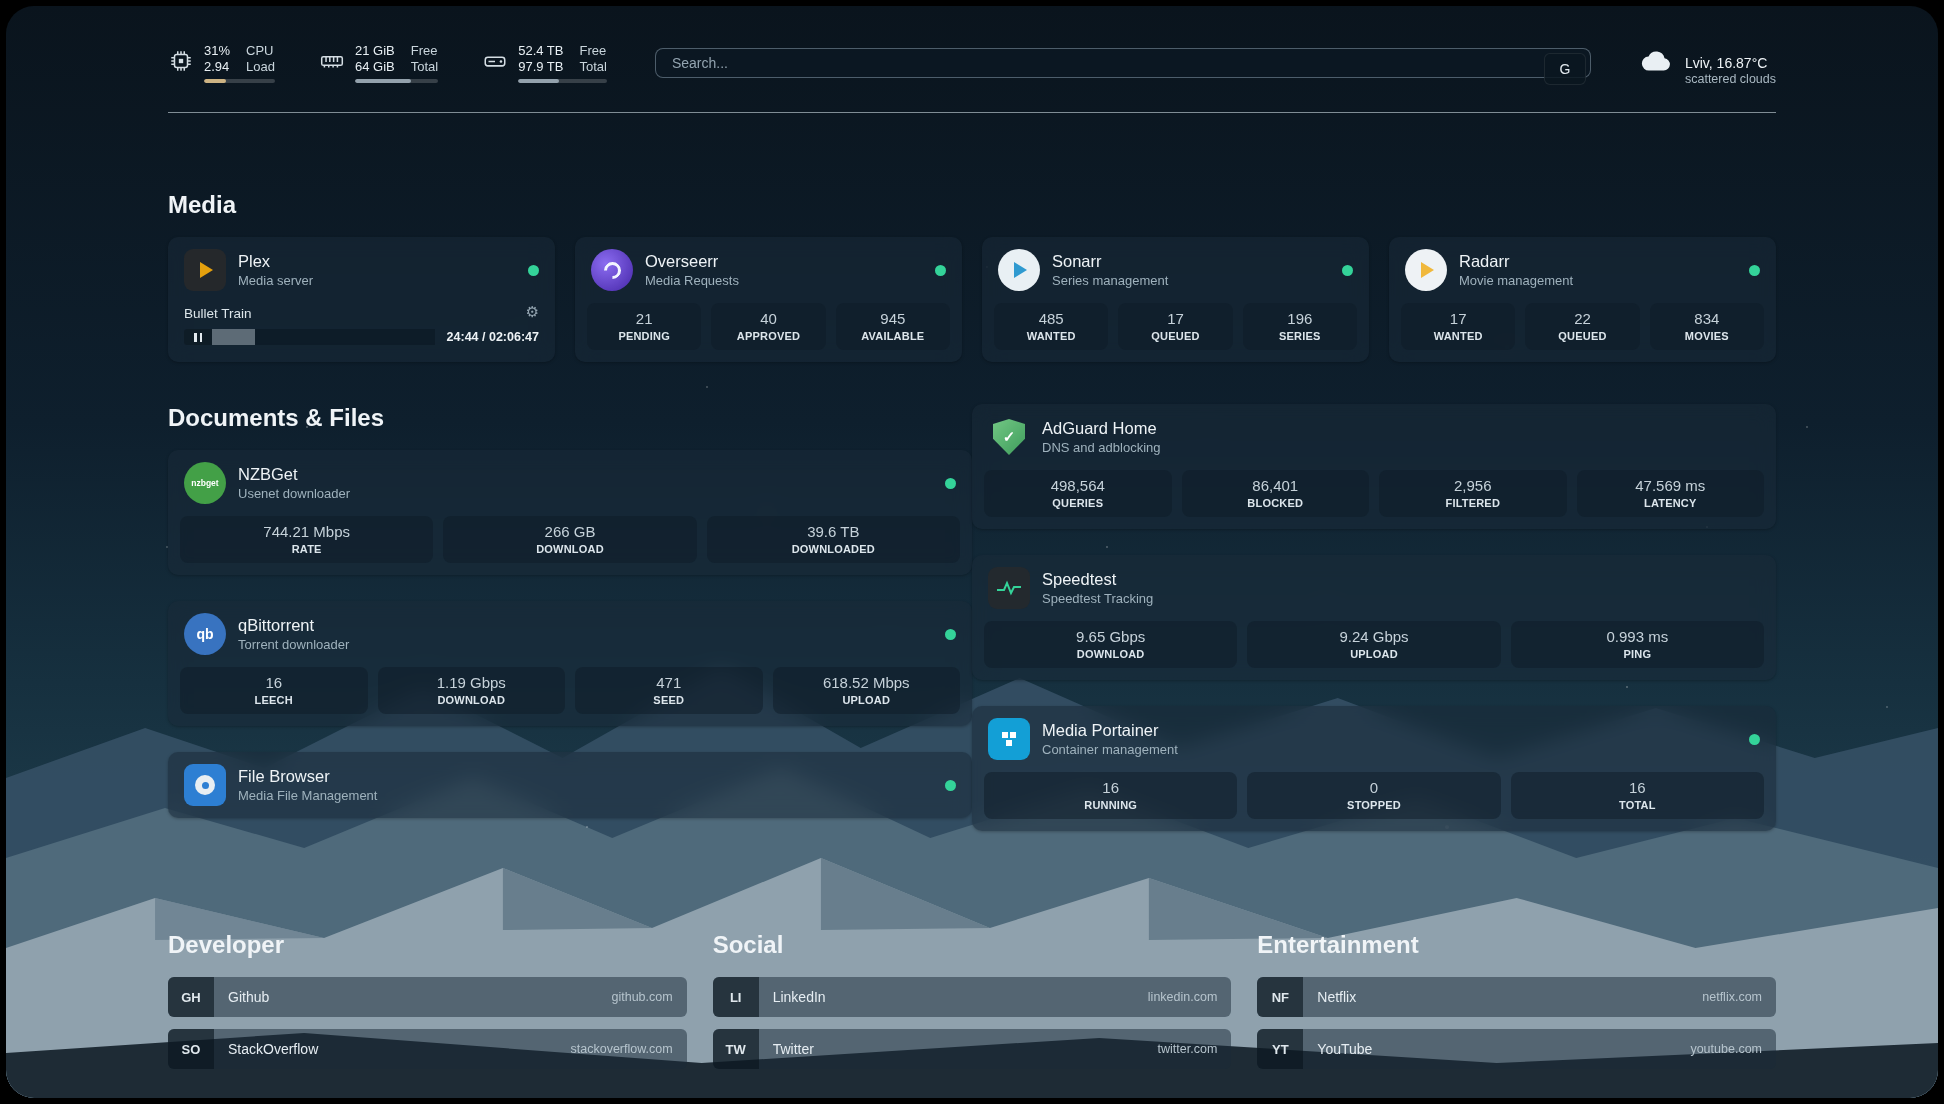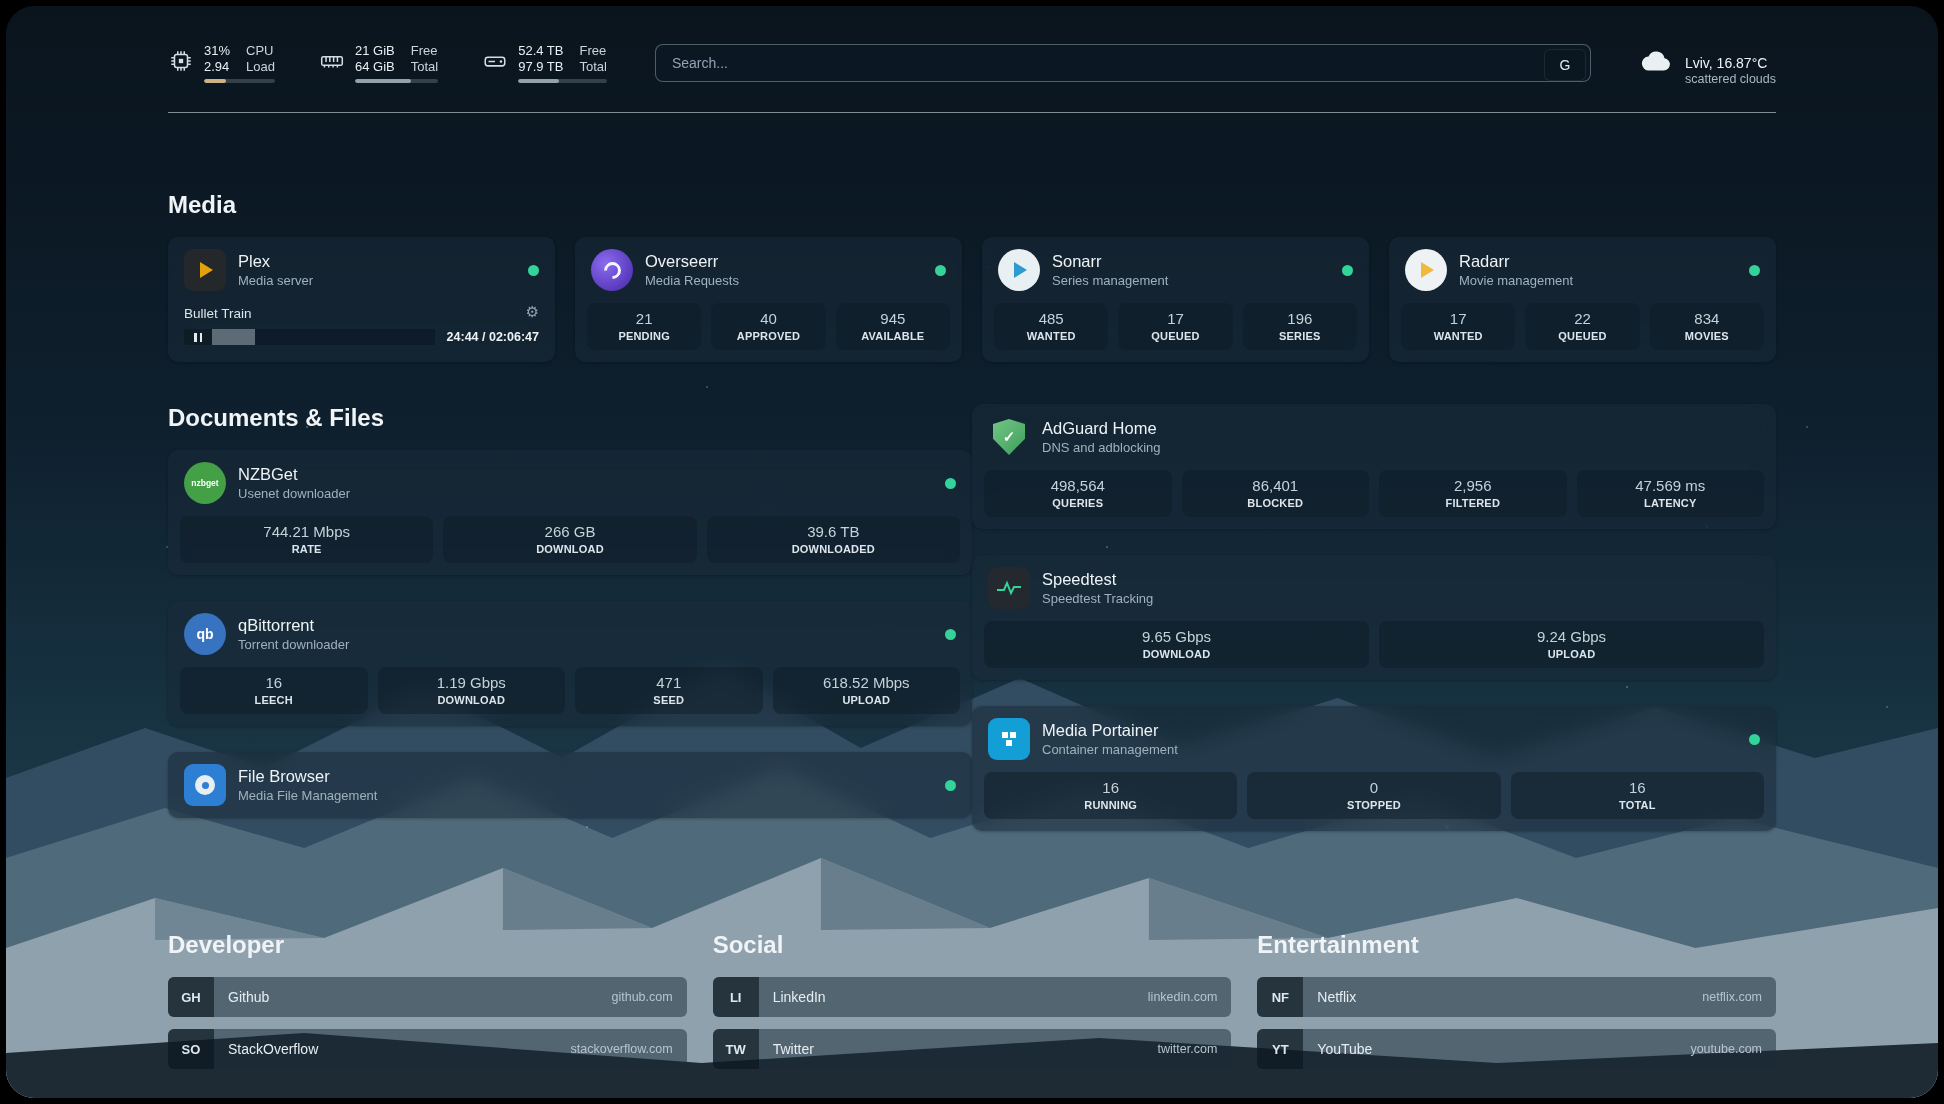--- a/index.html
+++ b/index.html
@@ -30,21 +30,21 @@
   .res-body { display:flex; flex-direction:column; }
   .res-grid { display:grid; grid-template-columns:auto auto; column-gap:16px; row-gap:1px; font-size:13px; }
   .res-val { color:#e8eff3; text-align:left; }
   .res-lab { color:#c9d5dc; }
   .res-bar { height:4px; border-radius:2px; background:rgba(255,255,255,.18); margin-top:5px; width:100%; overflow:hidden; }
   .res-bar i { display:block; height:100%; border-radius:2px; }
   .fill-cpu { background:#cdb383; }
   .fill-gray { background:#93a1ac; }
 
   .search-wrap { flex:1; margin:0 48px; position:relative; }
-  .search-input { width:100%; height:38px; background:rgba(13,26,36,.55); border:1px solid rgba(160,180,195,.45);
+  .search-input { width:100%; height:30px; background:rgba(13,26,36,.55); border:1px solid rgba(160,180,195,.45);
     border-radius:8px; color:#e3eaef; padding:0 58px 0 16px; font-size:14px; outline:none; font-family:"Liberation Sans", sans-serif; }
   .search-input::placeholder { color:#93a4b0; }
   .g-btn { position:absolute; right:5px; top:5px; width:42px; height:32px; background:rgba(10,22,32,.85);
     border:1px solid rgba(255,255,255,.08); border-radius:6px; color:#e3eaef; display:flex; align-items:center;
     justify-content:center; font-size:14px; cursor:pointer; }
 
   .weather { display:flex; align-items:center; gap:10px; }
   .weather-text { display:flex; flex-direction:column; }
   .weather-loc { font-size:14px; color:#eef3f6;margin-top:15px; }
   .weather-cond { font-size:12.5px; color:#a9b8c2; margin-top:1px; }
@@ -461,20 +461,24 @@
           </div>
           <div class="stats">
             <div class="stat">
               <div class="stat-value">9.65 Gbps</div>
               <div class="stat-label">DOWNLOAD</div>
             </div>
             <div class="stat">
               <div class="stat-value">9.24 Gbps</div>
               <div class="stat-label">UPLOAD</div>
             </div>
+            <div class="stat">
+              <div class="stat-value">0.993 ms</div>
+              <div class="stat-label">PING</div>
+            </div>
           </div>
         </div>
 
         <div class="card">
           <div class="card-head">
             <span class="svc-icon icon-portainer">
                 <span class="boxes">
                   <i></i>
                   <i></i>
                   <i></i>

